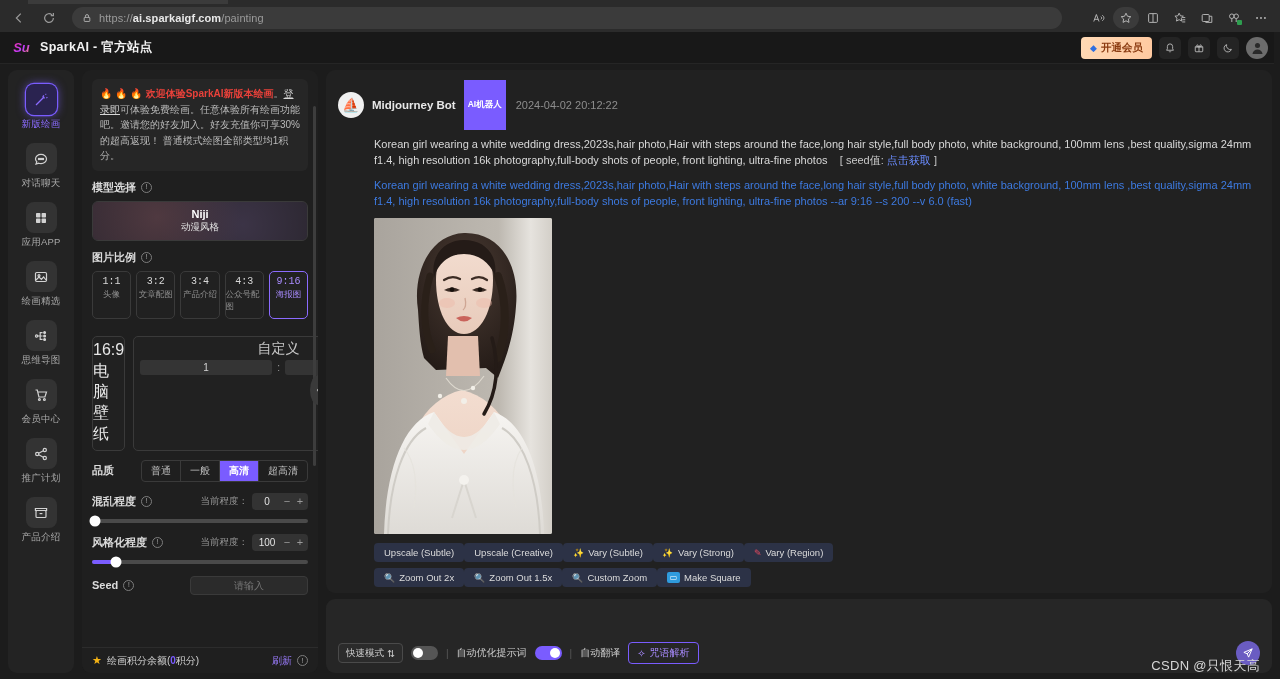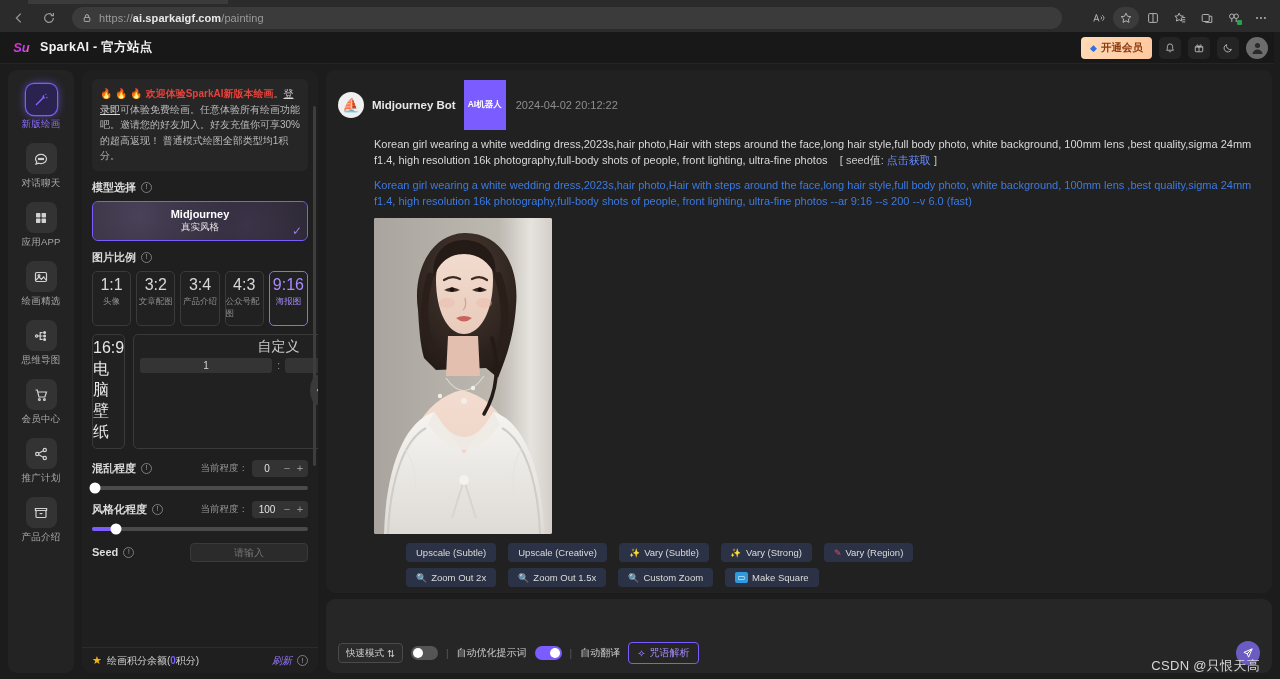--- a/index.html
+++ b/index.html
@@ -169,25 +169,25 @@
     background: transparent; text-align: center;
   }
   .seg-item:last-child { border-right: none; }
   .seg-item.on { background: #7a5cff; color: #fff; font-weight: 600; }
 
   .ratio-grid { display: flex; gap: 5px; margin-top: 6px; }
   .ratio {
     flex: 1; border: 1px solid #3a3a3a; border-radius: 5px; padding: 4px 0 5px;
     display: flex; flex-direction: column; align-items: center; gap: 2px; background: #212121;
   }
-  .ratio .r1 { font-size: 16px; color: #d8d8d8; }
+  .ratio .r1 { font-size: 10px; color: #d8d8d8; font-family: Liberation Mono, monospace; }
   .ratio .r2 { font-size: 8.5px; color: #8e8e8e; }
   .ratio.sel { border-color: #8b6bff; }
   .ratio.sel .r1, .ratio.sel .r2 { color: #a98bff; }
-  .ratio-grid2 { display: flex; gap: 8px; margin-top: 8px; }
+  .ratio-grid2 { display: flex; gap: 8px; margin-top: 17px; }
   .wide-ratio {
     flex: 1; border: 1px solid #3a3a3a; border-radius: 5px; padding: 4px 0 5px;
     display: flex; flex-direction: column; align-items: center; gap: 2px; background: #212121;
   }
   .custom-box {
     flex: 1; border: 1px solid #3a3a3a; border-radius: 5px; padding: 3px 6px 4px;
     display: flex; flex-direction: column; align-items: center; background: #212121;
   }
   .custom-box .ct { font-size: 14px; color: #c7c7c7; }
   .custom-inputs { display: flex; align-items: center; gap: 5px; width: 100%; margin-top: 2px; }
@@ -222,21 +222,21 @@
     border: 1px solid #3a3a3a; border-radius: 4px; color: #d0d0d0;
     font-size: 10px; text-align: center; font-family: inherit;
   }
   .set-footer {
     height: 26px; border-top: 1px solid #2c2c2c; display: flex; align-items: center;
     padding: 0 10px; gap: 5px; flex: none; background: #1f1f1f;
   }
   .star { color: #f5b315; font-size: 11px; }
   .credits { font-size: 10px; color: #d4d4d4; }
   .credits .hl { color: #7a5cff; font-weight: 700; }
-  .refresh { margin-left: auto; font-size: 10px; color: #9b7cff; font-style: italic; }
+  .refresh { margin-left: auto; font-size: 10px; color: #9b7cff; }
   .panel-scrollbar {
     position: absolute; right: 2px; top: 36px; width: 3px; height: 360px;
     background: #3d3d3d; border-radius: 2px;
   }
   .collapse-handle {
     position: absolute; left: -2px; top: 305px; width: 16px; height: 30px;
     border-radius: 50%; background: #3a3a3a; display: flex; align-items: center;
     justify-content: center; color: #cfcfcf; font-size: 9px; z-index: 5;
   }
 
@@ -266,21 +266,21 @@
   .seed-link { color: #6a8cff; }
   .prompt-2 {
     font-size: 11px; line-height: 1.48; color: #3d7ae0; margin-top: 8px;
     margin-left: 36px;
   }
   .gen-img {
     width: 178px; height: 316px; margin: 9px 0 0 36px; border-radius: 2px;
     overflow: hidden; position: relative; background: #c9c6c0;
   }
   .btn-rows { margin-left: 36px; margin-top: 9px; display: flex; flex-direction: column; gap: 6px; }
-  .btn-row { display: flex; gap: 12px; margin-left: 32px; }
+  .btn-row { display: flex; gap: 0; }
   .mj-btn {
     background: #2c3246; border: none; border-radius: 4px; height: 19px;
     color: #dcdcdc; font-size: 9.5px; padding: 0 10px; display: flex;
     align-items: center; justify-content: center; gap: 4px; font-family: inherit;
   }
   .mj-btn.sq { width: 27px; padding: 0; }
   .mj-ico { font-size: 9px; }
   .blue-chip {
     width: 13px; height: 11px; background: #2f9bdd; border-radius: 2px;
     display: flex; align-items: center; justify-content: center;
@@ -539,24 +539,23 @@
         <div class="notice">
           <span class="hot">🔥 🔥 🔥</span>
           <span class="red">欢迎体验SparkAI新版本绘画</span><span>。</span><span class="u">登录即</span><span>可体验免费绘画。任意体验所有绘画功能吧。邀请您的好友加入。好友充值你可享30%的超高返现！ 普通模式绘图全部类型均1积分。</span>
         </div>
 
         <div class="sec-label row-mt">
           <span>模型选择</span>
           <span class="qmark">!</span>
         </div>
         <div class="model-row">
-          <div class="model-card sel">
-            <div class="mc-t">Midjourney</div>
-            <div class="mc-s">真实风格</div>
-            <div class="mc-check">✓</div>
+          <div class="model-card niji">
+            <div class="mc-t">Niji</div>
+            <div class="mc-s">动漫风格</div>
           </div>
         </div>
 
 
         <div class="sec-label row-mt">
           <span>图片比例</span>
           <span class="qmark">!</span>
         </div>
         <div class="ratio-grid">
           <div class="ratio">
@@ -588,20 +587,31 @@
           <div class="custom-box">
             <div class="ct">自定义</div>
             <div class="custom-inputs">
               <input class="cin" value="1" style="">
               <span class="colon">:</span>
               <input class="cin" value="2" style="">
             </div>
           </div>
         </div>
 
+        <div class="quality-line">
+          <div class="sec-label">
+              <span>品质</span>
+            </div>
+          <div class="seg" style="margin-left:auto">
+            <div class="seg-item"><span>普通</span></div>
+            <div class="seg-item"><span>一般</span></div>
+            <div class="seg-item on"><span>高清</span></div>
+            <div class="seg-item"><span>超高清</span></div>
+          </div>
+        </div>
 
         <div class="slider-head">
           <div class="sec-label">
             <span>混乱程度</span>
             <span class="qmark">!</span>
           </div>
           <div class="cur">当前程度：</div>
           <div class="stepper">
             <span class="val">0</span>
             <span class="pm">−</span>

